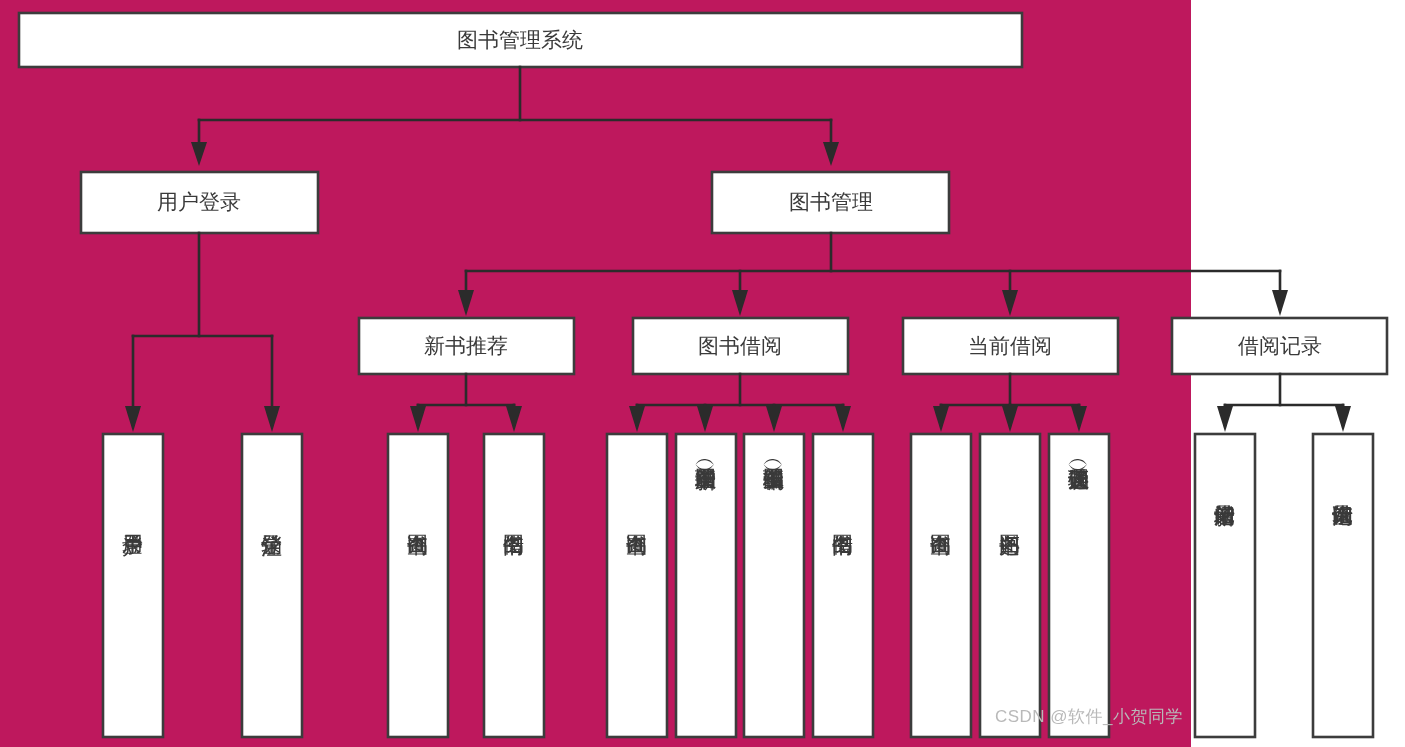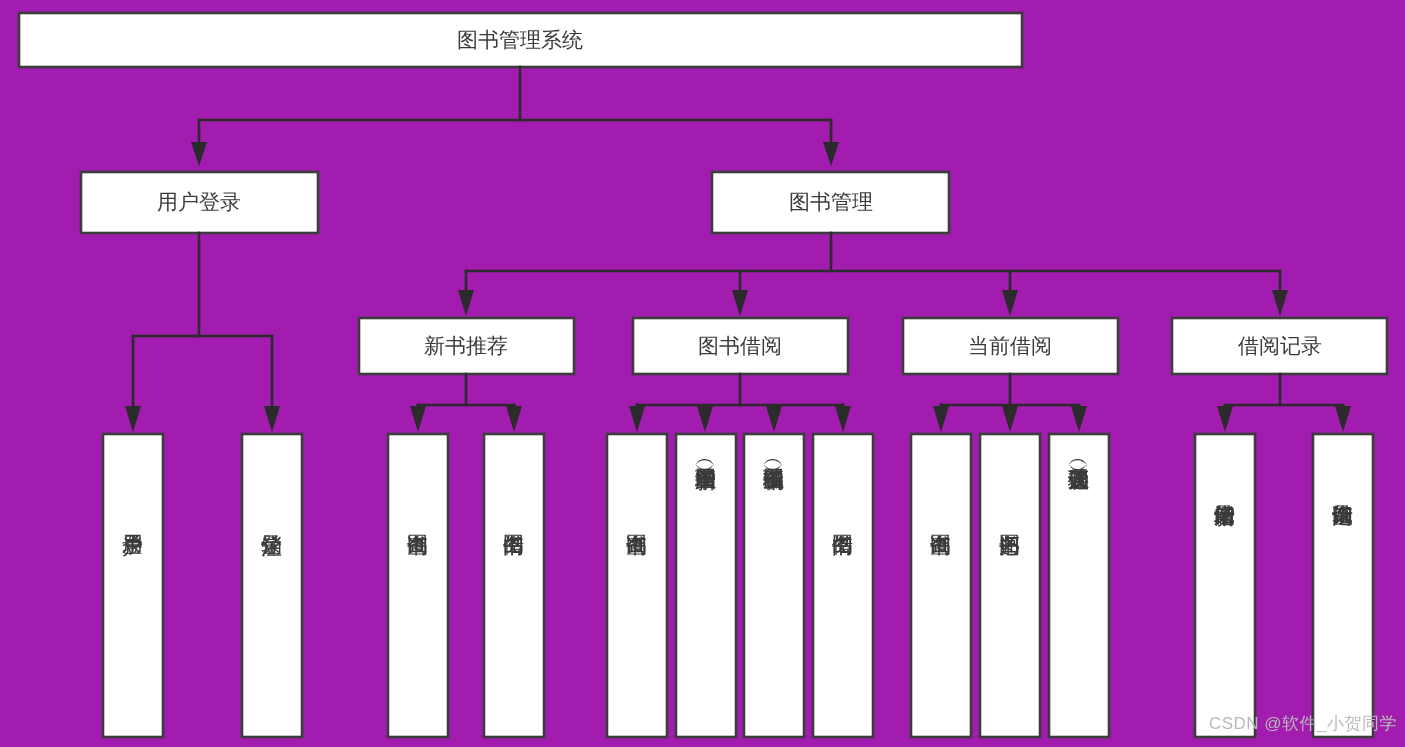--- a/index.html
+++ b/index.html
@@ -8,23 +8,23 @@
     background: #ffffff;
   }
   body {
     width: 1405px;
     height: 747px;
     font-family: "Liberation Sans", "DejaVu Sans", sans-serif;
     overflow: hidden;
   }
   #diagram-root {
     position: relative;
-    width: 1405px;
+    width: 1191px;
     height: 747px;
-    background: #a21caf;
+    background: #be185d;
   }
   svg#flowchart {
     position: absolute;
     left: 0;
     top: 0;
     width: 1405px;
     height: 747px;
     display: block;
   }
   .node-box {
@@ -51,21 +51,21 @@
   }
   .node-label-v {
     font-family: "Liberation Sans", "DejaVu Sans", sans-serif;
     font-size: 21px;
     fill: #3a3a3a;
     text-anchor: middle;
   }
   .watermark-text {
     position: absolute;
     right: 8px;
-    bottom: 12px;
+    bottom: 19px;
     font-family: "Liberation Sans", "DejaVu Sans", sans-serif;
     font-size: 17px;
     color: #b9b9b9;
     letter-spacing: 0.5px;
     white-space: nowrap;
     pointer-events: none;
   }
 </style>
 </head>
 <body>

